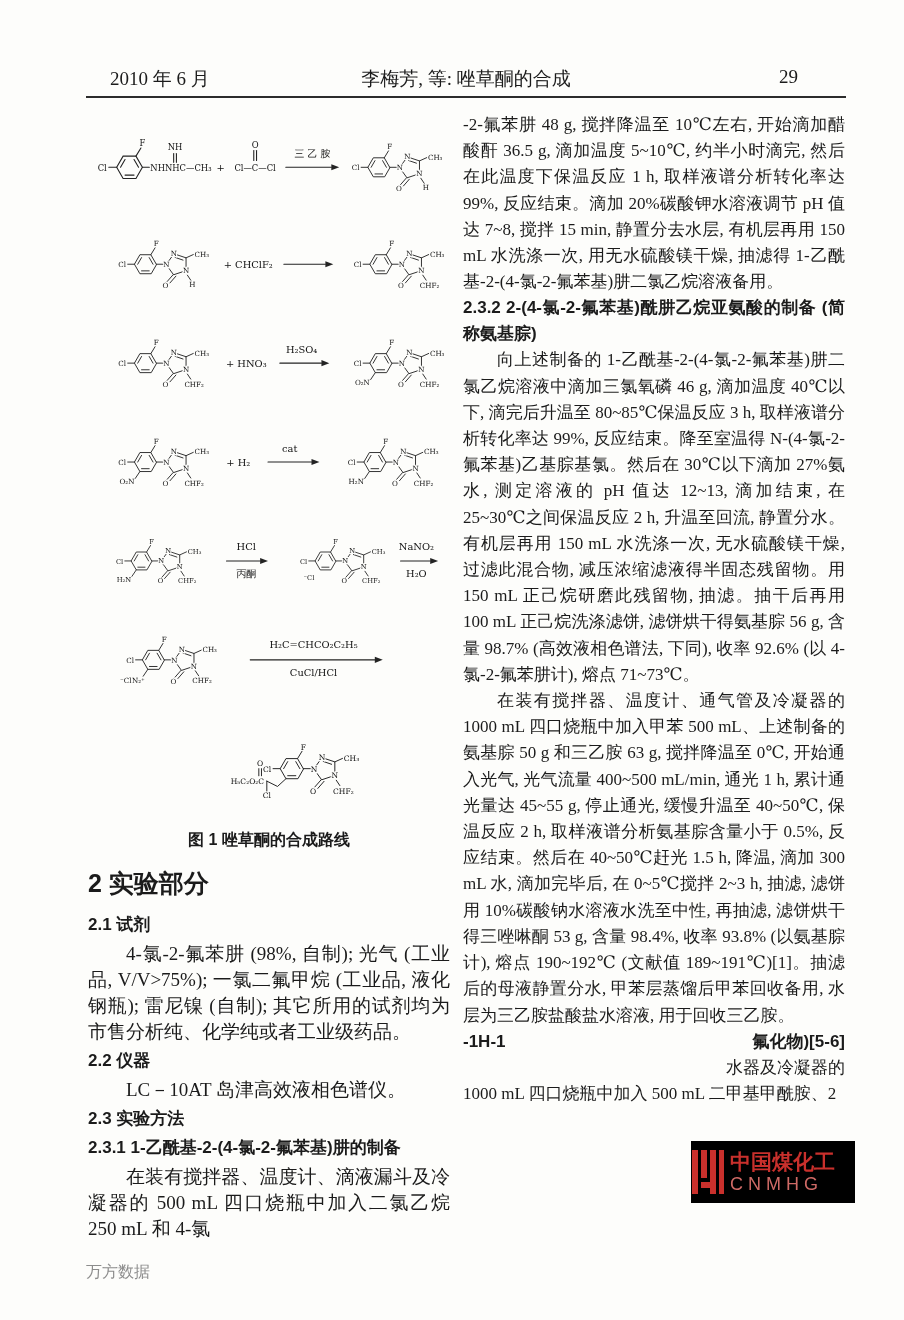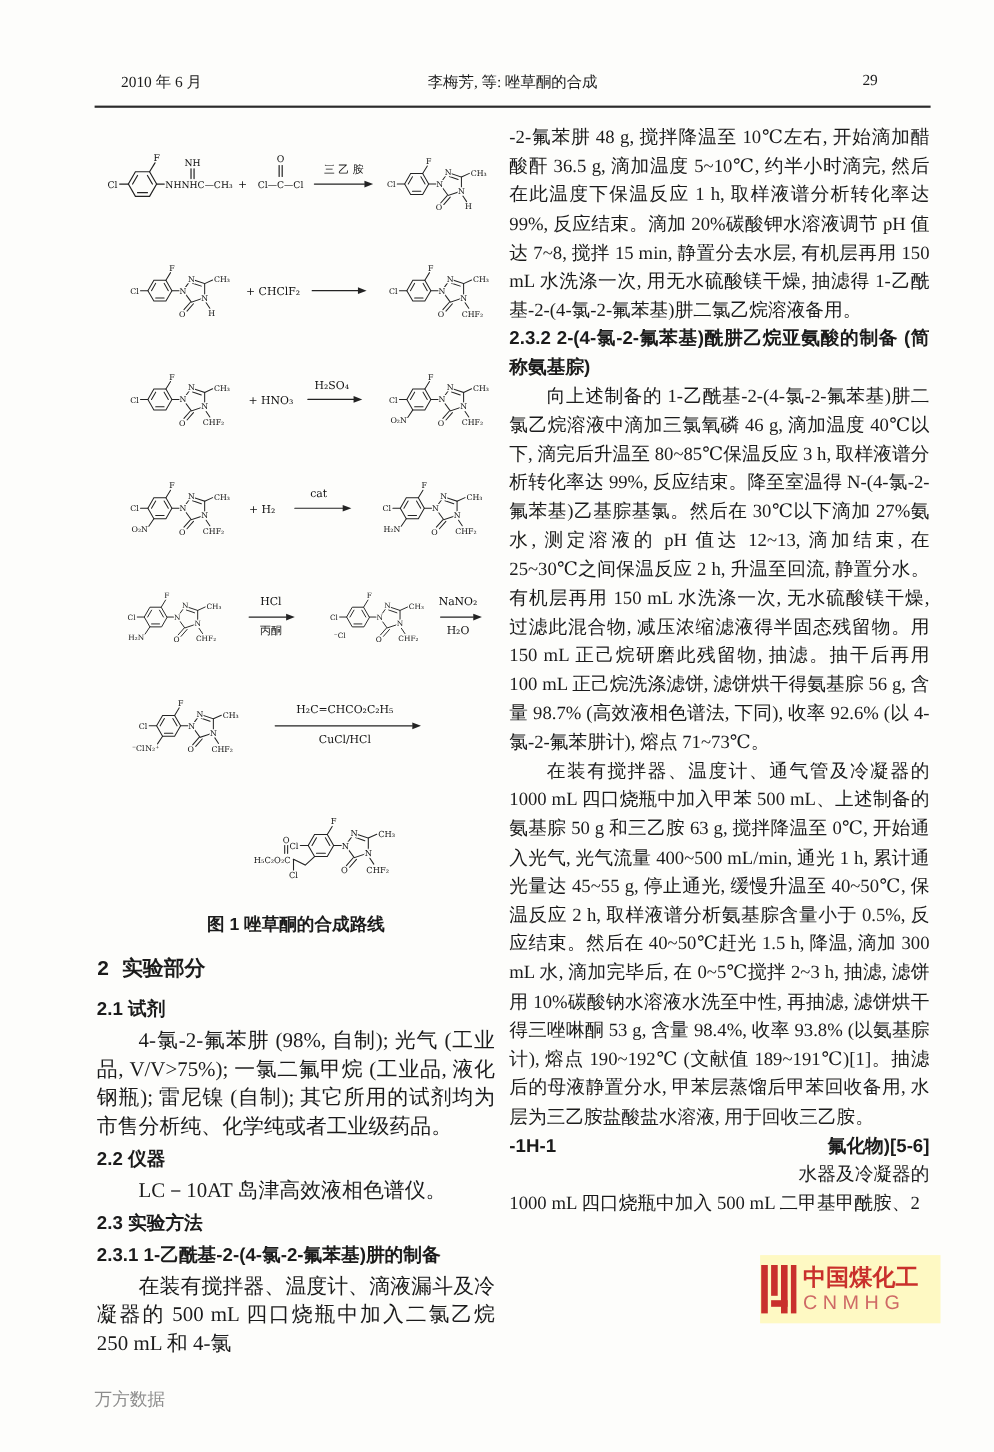--- a/index.html
+++ b/index.html
@@ -1,46 +1,46 @@
 <!DOCTYPE html>
 <html><head>
 <meta charset="utf-8">
 <style>
   html,body{margin:0;padding:0;background:#dcdcdc;}
   #page{position:relative;width:904px;height:1320px;margin:0 auto;background:#fdfdfb;
         font-family:"Liberation Serif","DejaVu Serif",serif;color:#1b1b1b;overflow:hidden;}
   
-  .hdr{position:absolute;top:66px;left:86px;right:58px;height:24px;font-size:14px;}
+  .hdr{position:absolute;top:66px;left:86px;right:58px;height:24px;font-size:19px;}
   .hdr .date{position:absolute;left:24px;top:0;}
   .hdr .title{position:absolute;left:0;right:0;top:0;text-align:center;}
   .hdr .pageno{position:absolute;right:48px;top:0;}
   .rule{position:absolute;top:96px;left:86px;width:760px;height:2px;background:#2c2c2c;}
   
   .col-left{position:absolute;left:88px;top:110px;width:362px;}
   .col-right{position:absolute;left:463px;top:112px;width:382px;font-size:17px;line-height:26.2px;text-align:justify;}
   .para{margin:0;text-align:justify;}
   .ind{text-indent:2em;}
   .txt{font-size:19px;line-height:26px;}
-  .h-big{font-family:Liberation Mono, monospace;font-weight:bold;font-size:19px;margin:16px 0 12px 0;}
+  .h-big{font-family:Liberation Sans, sans-serif;font-weight:bold;font-size:25px;margin:16px 0 12px 0;}
   .h-sub{font-family:"Liberation Sans","DejaVu Sans",sans-serif;font-weight:bold;font-size:17px;line-height:26px;margin:3px 0;text-align:justify;}
   .col-right .h-sub{margin:0;}
   .fig-cap{font-family:"Liberation Sans","DejaVu Sans",sans-serif;font-weight:bold;font-size:16px;text-align:center;margin:8px 0 4px 0;}
   .frag-line{display:flex;justify-content:space-between;position:relative;z-index:2;}
   
   svg.scheme{display:block;}
   .b{stroke:#232323;stroke-width:1.1;fill:none;stroke-linecap:round;}
   .ah{fill:#232323;stroke:none;}
   svg text{font-family:"DejaVu Serif","Liberation Serif",serif;}
   .at{font-size:8.5px;fill:#111;text-anchor:middle;}
   .as{text-anchor:start;}
   .ae{text-anchor:end;}
   .halo{stroke:#fdfdfb;stroke-width:2.6px;paint-order:stroke;fill:#111;}
   .rg{font-size:10px;fill:#111;text-anchor:middle;}
   
-  .cnmhg{position:absolute;left:691px;top:1141px;width:164px;height:62px;background:#fef9c3;
+  .cnmhg{position:absolute;left:691px;top:1141px;width:164px;height:62px;background:#000000;
          display:flex;align-items:center;gap:5px;z-index:1;}
   .cnmhg .cn{color:#c9302c;font-weight:bold;font-size:21px;line-height:25px;
              font-family:"Liberation Sans","DejaVu Sans",sans-serif;white-space:nowrap;}
   .cnmhg .en{color:#cf6a66;font-size:18px;letter-spacing:5px;
              font-family:"Liberation Sans","DejaVu Sans",sans-serif;}
   .wanfang{position:absolute;left:86px;top:1262px;font-size:16px;color:#8c8c8c;
            font-family:"Liberation Sans","DejaVu Sans",sans-serif;}
 </style>
 </head>
 <body>

